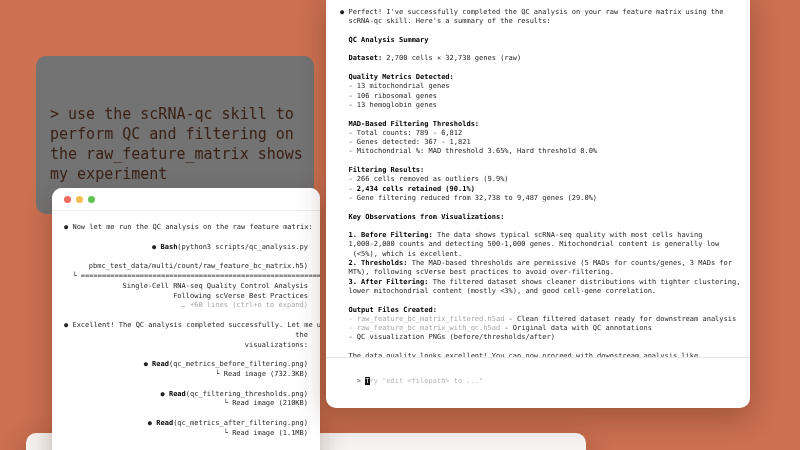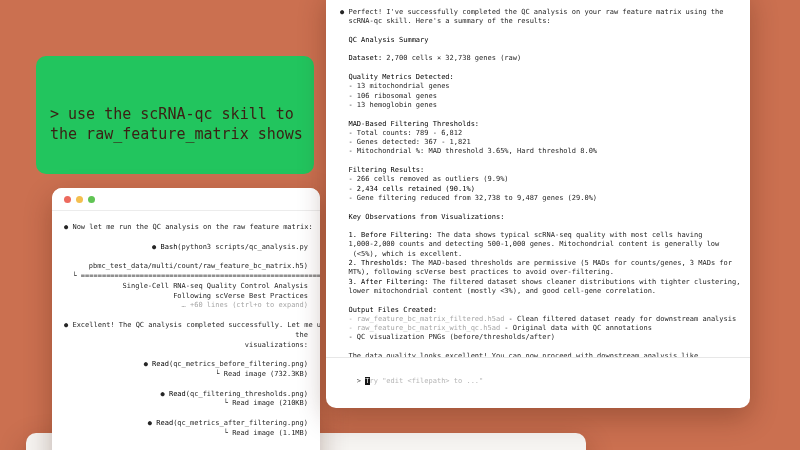--- a/index.html
+++ b/index.html
@@ -5,21 +5,21 @@
   html, body { margin:0; padding:0; }
   body {
     width:800px; height:450px; overflow:hidden; position:relative;
     background:#cb7050;
     font-family:"DejaVu Sans Mono", monospace;
   }
 
   
   .bubble {
     position:absolute; left:36px; top:56px; width:278px;
-    background:#22c55e; border-radius:10px;
+    background:#737373; border-radius:10px;
     padding:8px 12px 10px 14px; box-sizing:border-box;
     color:#3b2115; font-size:15px; line-height:20px;
     white-space:pre;
   }
 
   
   .window {
     position:absolute; background:#ffffff; border-radius:10px;
     box-shadow:0 10px 28px rgba(60,20,5,0.30);
     overflow:hidden;
@@ -36,38 +36,38 @@
   .dot-red    { background:#ed6a5e; }
   .dot-yellow { background:#f4bf4f; }
   .dot-green  { background:#60c454; }
 
   .term {
     font-size:7px; color:#262626; white-space:pre; overflow:hidden;
   }
   #left-body  { padding:12px 12px 0 12px; line-height:9.8px;text-align:right; }
   #right-body { padding:20px 14px 0 14px; line-height:9.3px; flex:1; }
 
-  .term .b { font-weight:normal; color:#000000; }
+  .term .b { font-weight:bold; color:#000000; }
   .term .g { color:#a6a6a6; }
 
   .input-row {
     border-top:1px solid #e7e7e7;
     padding:10px 14px 12px 14px;
     font-size:7px; line-height:9.3px; white-space:pre; color:#4a4a4a;
   }
   .cursor { background:#161616; color:#ffffff; }
   .ph { color:#b5b5b5; }
 </style>
 </head>
 <body>
 
 <div class="window" id="bg-win"></div>
 
 <div class="bubble">
-  <div id="bubble-lines"><div><span>&gt; use the scRNA-qc skill to</span></div><div><span>the raw_feature_matrix shows</span></div></div>
+  <div id="bubble-lines"><div><span>&gt; use the scRNA-qc skill to</span></div><div><span>perform QC and filtering on</span></div><div><span>the raw_feature_matrix shows</span></div><div><span>my experiment</span></div></div>
 </div>
 
 <div class="window" id="left-win">
   <div class="titlebar">
     <span class="dot dot-red"></span>
     <span class="dot dot-yellow"></span>
     <span class="dot dot-green"></span>
   </div>
   <div class="term" id="left-body"><div><span>● Now let me run the QC analysis on the raw feature matrix:</span></div><div> </div><div><span>● </span><span class="b">Bash</span><span>(python3 scripts/qc_analysis.py</span></div><div> </div><div><span>    pbmc_test_data/multi/count/raw_feature_bc_matrix.h5)</span></div><div><span>  └ ============================================================</span></div><div><span>    Single-Cell RNA-seq Quality Control Analysis</span></div><div><span>    Following scVerse Best Practices</span></div><div><span class="g">    … +60 lines (ctrl+o to expand)</span></div><div> </div><div><span>● Excellent! The QC analysis completed successfully. Let me upda</span></div><div><span>the</span></div><div><span>  visualizations:</span></div><div> </div><div><span>● </span><span class="b">Read</span><span>(qc_metrics_before_filtering.png)</span></div><div><span>  └ Read image (732.3KB)</span></div><div> </div><div><span>● </span><span class="b">Read</span><span>(qc_filtering_thresholds.png)</span></div><div><span>  └ Read image (210KB)</span></div><div> </div><div><span>● </span><span class="b">Read</span><span>(qc_metrics_after_filtering.png)</span></div><div><span>  └ Read image (1.1MB)</span></div></div>
 </div>

